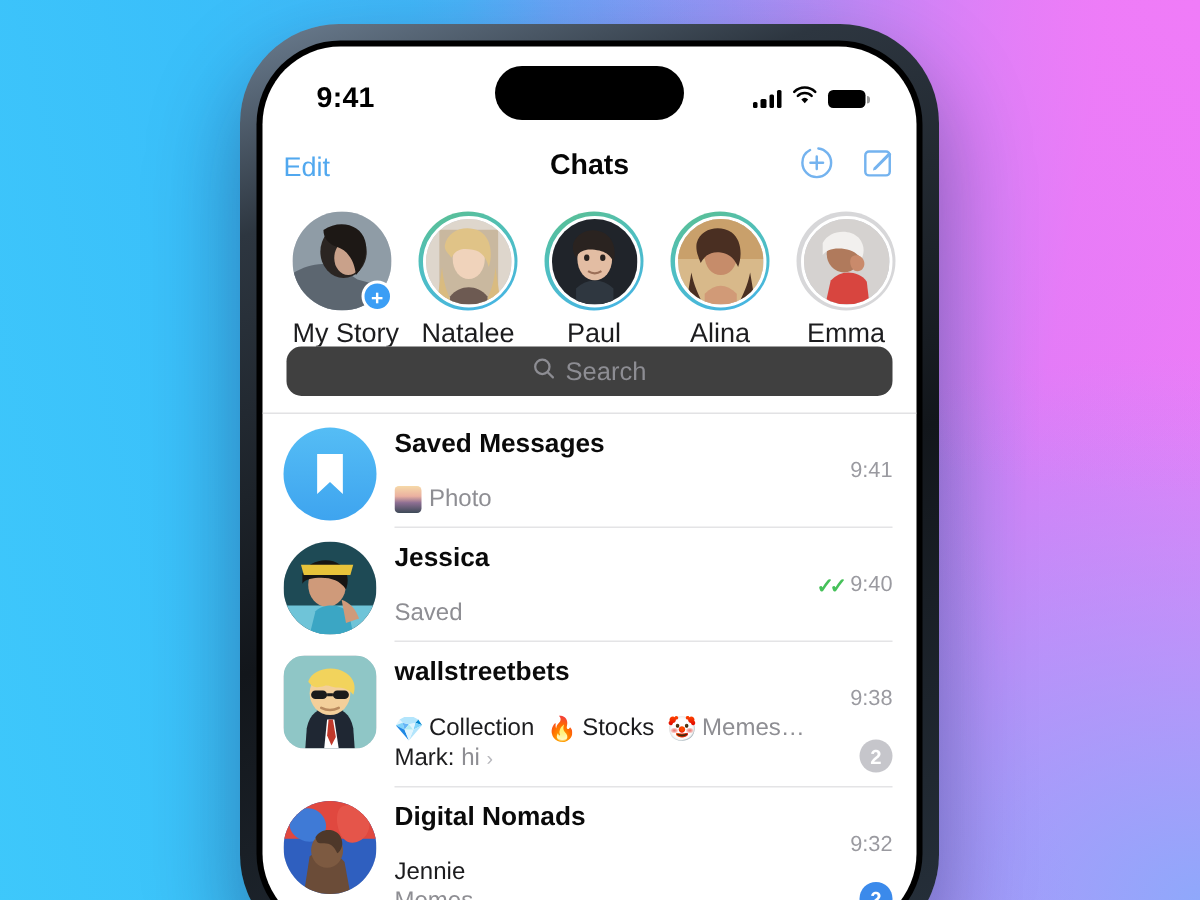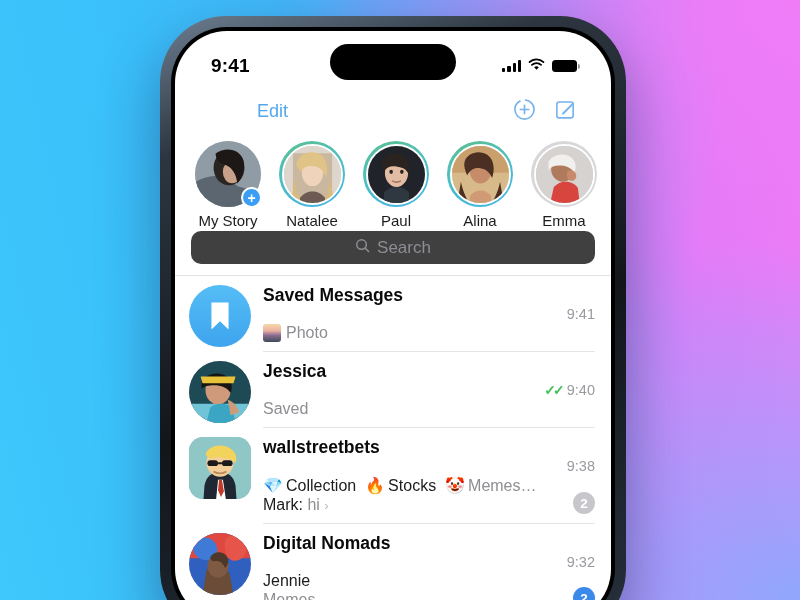--- a/index.html
+++ b/index.html
@@ -35,38 +35,38 @@
   .bars { display:flex; align-items:flex-end; gap:2px; height:12px; }
   .bars i { display:block; width:3.2px; background:#000; border-radius:1px; }
   .bars i:nth-child(1){height:4px}.bars i:nth-child(2){height:6.5px}
   .bars i:nth-child(3){height:9px}.bars i:nth-child(4){height:12px}
   .battery { width:25px; height:12px; border-radius:3.5px; background:#000; position:relative; }
   .battery:after{content:"";position:absolute;right:-3px;top:3.5px;width:2px;height:5px;
     border-radius:0 2px 2px 0;background:rgba(0,0,0,.4);}
 
   
   .navbar { flex:0 0 48px; display:flex; align-items:center; justify-content:space-between;
-    padding:0 34px; position:relative;margin-left:48px; }
+    padding:0 14px; position:relative; }
   .nav-edit { font-size:18px; color:#51a8ef; }
   .nav-title { position:absolute; left:0; right:0; text-align:center; font-size:19px;
     font-weight:700; color:#060606; pointer-events:none; }
   .nav-actions { display:flex; align-items:center; gap:18px; margin-left:auto; z-index:2; }
 
   
   .stories { flex:0 0 96px; display:flex; gap:18px; padding:6px 0 0 20px; overflow:hidden; }
   .story { width:66px; flex:0 0 66px; text-align:center; }
   .ring { width:66px; height:66px; border-radius:50%; padding:2.5px;
     background:linear-gradient(160deg,#5bbf8d 0%,#4fbfc0 42%,#45b3e8 100%); position:relative; }
   .ring.none { background:transparent; padding:0; }
   .ring.seen { background:#d7d7d9; }
   .ring > .av { width:100%; height:100%; border-radius:50%; border:2.5px solid #fff; overflow:hidden;
     background:#c9ccd2; }
   .ring.none > .av { border:none; }
   .av-img { width:100%; height:100%; display:block; }
-  .story-name { margin-top:5px; font-size:15px; color:#1c1c1e; white-space:nowrap; }
+  .story-name { margin-top:5px; font-size:18px; color:#1c1c1e; white-space:nowrap; }
   .plus { position:absolute; right:-1px; bottom:-1px; width:21px; height:21px; border-radius:50%;
     background:#3b9ef5; border:2.5px solid #fff; color:#fff; font-size:14px; line-height:16px;
     font-weight:600; display:flex; align-items:center; justify-content:center; }
 
   
   .search-wrap { flex:0 0 44px; padding:0 16px; }
   .search { height:33px; border-radius:10px; background:#404040; display:flex; align-items:center;
     justify-content:center; gap:7px; }
   .search-ph { font-size:17px; color:#8d8d93; }
 
@@ -125,20 +125,21 @@
                 <path d="M3.9 6.9a6.6 6.6 0 0 1 9.2 0" stroke="#000" stroke-width="1.7" fill="none" stroke-linecap="round"></path>
                 <path d="M1.5 4.2a10 10 0 0 1 14 0" stroke="#000" stroke-width="1.7" fill="none" stroke-linecap="round"></path>
               </svg>
        </span>
        <span class="battery"></span>
      </div>
    </div>
 
    <div class="navbar">
      <div class="nav-edit">Edit</div>
+     <div class="nav-title">Chats</div>
      <div class="nav-actions">
        <span>
          <svg width="23" height="23" viewBox="0 0 24 24">
                 <circle cx="12" cy="12" r="10" stroke="#74b3ef" stroke-width="1.7" fill="none" stroke-dasharray="42 6" stroke-linecap="round"></circle>
                 <path d="M12 7.6v8.8M7.6 12h8.8" stroke="#74b3ef" stroke-width="1.7" stroke-linecap="round"></path>
               </svg>
        </span>
        <span>
          <svg width="23" height="23" viewBox="0 0 24 24">
                 <rect x="3" y="4.2" width="17" height="16.6" rx="2.6" stroke="#74b3ef" stroke-width="1.7" fill="none"></rect>

